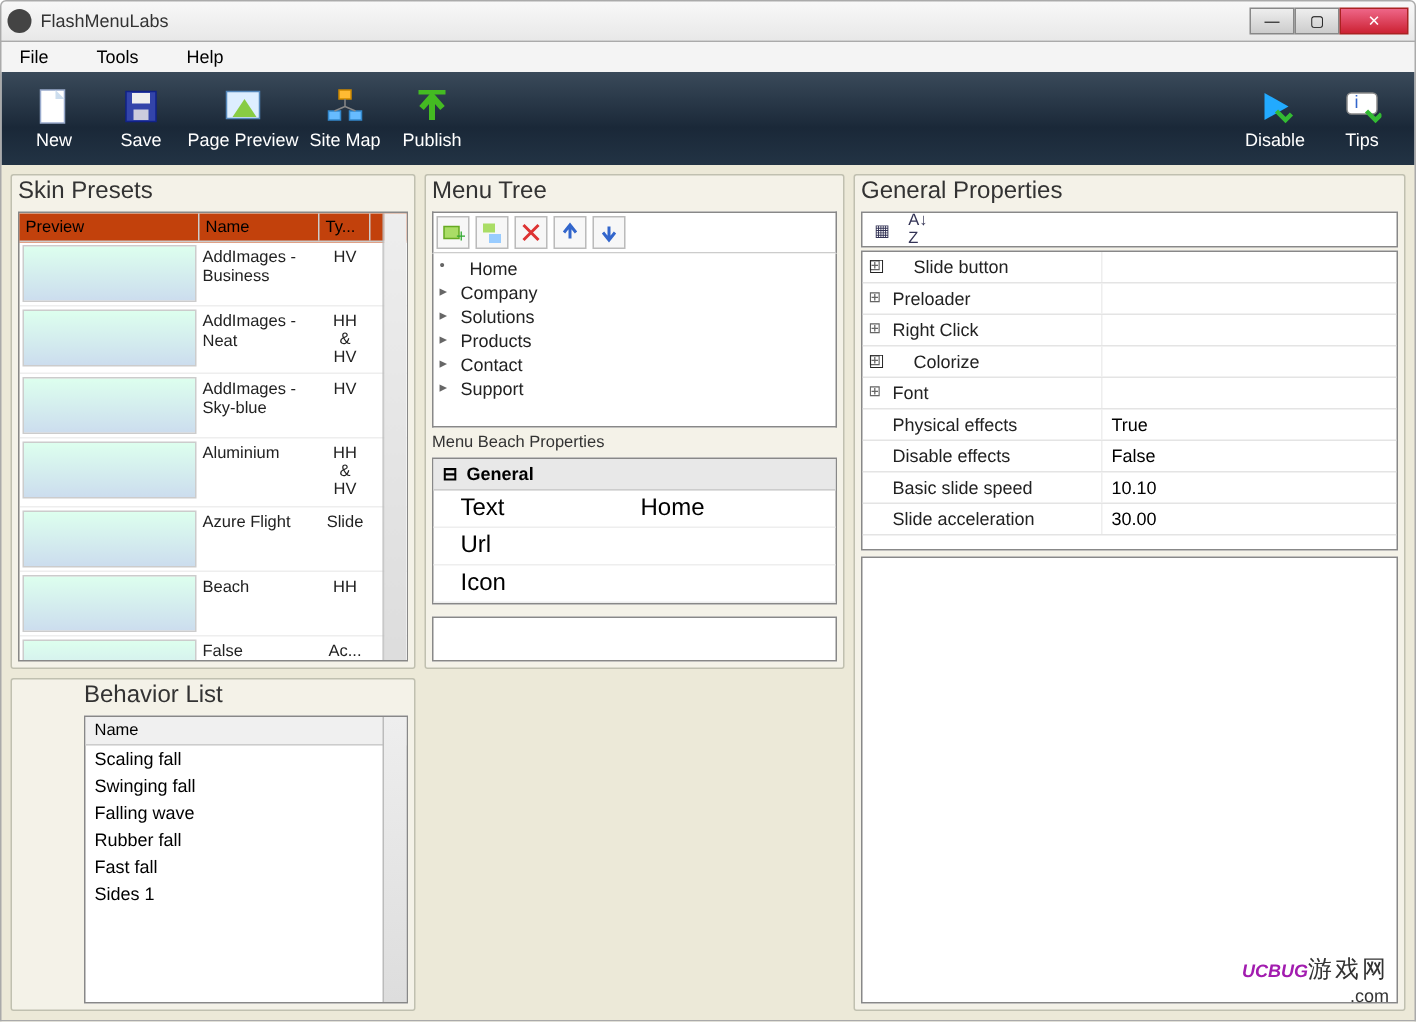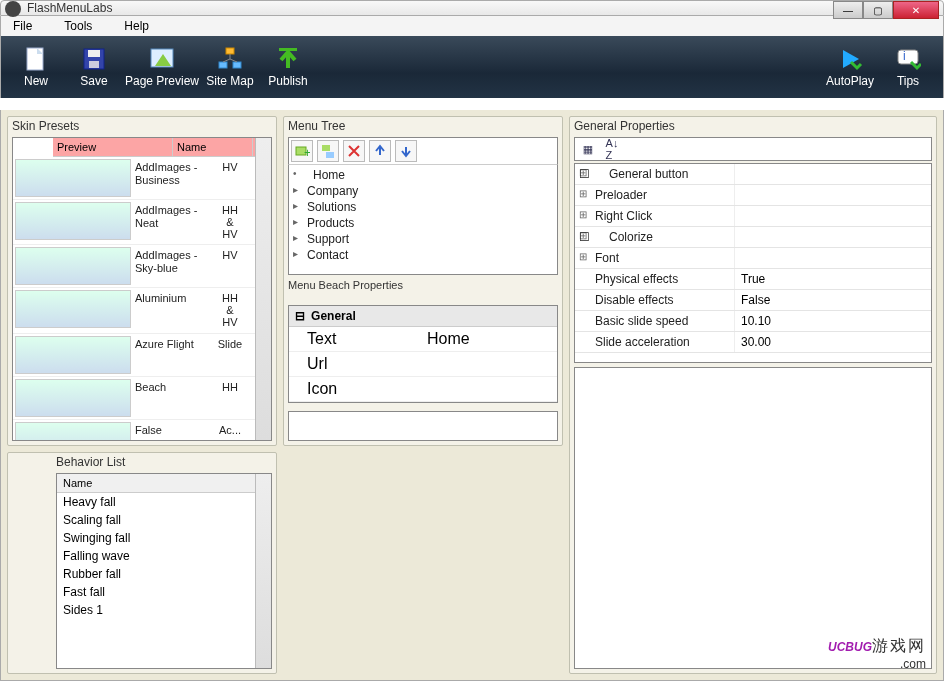--- a/index.html
+++ b/index.html
@@ -1,66 +1,66 @@
 <!DOCTYPE html>
 <html><head>
 <meta charset="utf-8">
 <style>
 * { box-sizing: border-box; margin: 0; padding: 0; font-family: "Segoe UI", Tahoma, sans-serif; font-size: 12px; }
 body { background: #fff; width: 944px; height: 681px; overflow: hidden; position: relative; }
 
 
-.titlebar { height: 16px; background: linear-gradient(#f8f8f8,#e8e8e8); border: 1px solid #aaa; border-radius: 4px 4px 0 0; display: flex; padding: 0 4px; }
+.titlebar { height: 28px; background: linear-gradient(#f8f8f8,#e8e8e8); border: 1px solid #aaa; border-radius: 4px 4px 0 0; display: flex; align-items: center; padding: 0 4px; }
 .titlebar .app-icon { width: 16px; height: 16px; background: #444; border-radius: 50%; margin-right: 6px; display:inline-block; }
 .titlebar .title { font-size: 12px; color: #333; flex: 1; }
 .win-btns { display: flex; gap: 0; }
 .win-btn { width: 30px; height: 18px; border: 1px solid #888; background: linear-gradient(#eee,#ccc); display:flex; align-items:center; justify-content:center; font-size:10px; }
 .win-btn.close { width: 46px; background: linear-gradient(#e68,#c23); color:#fff; border-color:#a22; }
 
 
 .menubar { height: 20px; border-left:1px solid #aaa; border-right:1px solid #aaa; background:#f4f4f4; display:flex; align-items:center; padding: 0 4px; gap:16px; }
 .menubar .mi { padding: 2px 8px; }
 
 
 .toolbar { height: 62px; background: linear-gradient(#3a4a5a,#1a2838 60%,#223344); border-left:1px solid #aaa; border-right:1px solid #aaa; display:flex; align-items:center; padding: 4px 6px; color:#fff; }
 .toolbar .tbtn { width: 58px; height: 54px; display:flex; flex-direction:column; align-items:center; justify-content:center; gap:2px; font-size:11px; border-radius:3px; }
 .toolbar .spacer { flex:1; }
 .ticon { width:26px; height:26px; display:flex; align-items:center; justify-content:center; }
 
 
 .client { position:absolute; top:110px; left:0; right:0; bottom:0; border:1px solid #aaa; border-top:none; background:#ece9d8; padding:6px; display:grid; grid-template-columns: 270px 280px 1fr; grid-template-rows: 330px 1fr; gap:6px; }
 .panel { background:#f4f2e8; border:1px solid #c0c0b0; border-radius:2px; display:flex; flex-direction:column; }
-.panel > .ptitle { font-size:12px; padding:2px 4px; color:#333; }
+.panel > .ptitle { font-size:16px; padding:2px 4px; color:#333; }
 .panel > .pbody { flex:1; margin:2px 4px 4px 4px; background:#fff; border:1px solid #888; overflow:auto; position:relative; }
 
 .skin-panel { grid-column:1; grid-row:1; }
 .tree-panel { grid-column:2; grid-row:1; display:flex; flex-direction:column; }
 .genprops-panel { grid-column:3; grid-row:1 / span 2; }
 .behavior-panel { grid-column:1; grid-row:2;padding-left:44px; }
 
 
-.skin-head { display:grid; grid-template-columns: 120px 80px 34px; background:#fca5a5; border-bottom:1px solid #ccc; position:sticky; top:0;margin-left:40px; }
+.skin-head { display:grid; grid-template-columns: 120px 80px 34px; background:#c2410c; border-bottom:1px solid #ccc; position:sticky; top:0; }
 .skin-head div { padding:3px 4px; border-right:1px solid #ccc; font-size:11px; }
 .skin-row { display:grid; grid-template-columns: 120px 80px 34px; border-bottom:1px solid #eee; }
 .skin-row .thumb { height:38px; background:linear-gradient(#dfe,#cde); border:1px solid #ccc; margin:2px; }
 .skin-row .nm { padding:4px 2px; font-size:11px; color:#222; line-height:1.15; }
 .skin-row .ty { padding:4px 2px; font-size:11px; color:#222; text-align:center; line-height:1.1; }
 
 
 .tree-tools { height:28px; display:flex; align-items:center; gap:4px; padding:2px; border-bottom:1px solid #ccc; margin:2px 4px 0 4px; background:#fff; border:1px solid #888; border-bottom:1px solid #ccc; }
 .ttool { width:22px; height:22px; border:1px solid #bbb; background:#f7f7f7; display:flex; align-items:center; justify-content:center; font-size:12px; }
 .tree-list { flex:1; margin:0 4px 2px 4px; background:#fff; border:1px solid #888; border-top:none; overflow:auto; padding:2px 4px; }
 .tnode { padding:1px 0 1px 14px; font-size:12px; color:#222; position:relative; }
 .tnode::before { content:"▸"; position:absolute; left:0; font-size:10px; color:#666; }
 .tnode.sel::before { content:"•"; }
 .tnode.sel { background:#fff; }
 .tnode:first-child { padding-left:20px; }
 
 
-.mip { margin:12px 4px 4px 4px; border:1px solid #888; background:#fff; }
+.mip { margin:2px 4px 4px 4px; border:1px solid #888; background:#fff; }
 .mip-title { font-size:11px; padding:2px 4px; color:#333; }
 .mip-head { background:#e8e8e8; padding:3px 20px; font-weight:bold; font-size:12px; border-bottom:1px solid #ccc; }
 .mip-row { display:grid; grid-template-columns: 120px 1fr; border-bottom:1px solid #eee; }
 .mip-row div { padding:3px 18px; font-size:16px; }
 .mip-desc { height:30px; margin:4px 4px 4px 4px; border:1px solid #888; background:#fff; }
 
 
 .gp-tools { height:24px; margin:2px 4px 0 4px; border:1px solid #888; background:#fff; display:flex; align-items:center; gap:6px; padding:0 4px; }
 .gp-tool { width:18px; height:18px; display:flex; align-items:center; justify-content:center; font-size:11px; color:#335; }
 .gp-grid { margin:2px 4px 4px 4px; border:1px solid #888; background:#fff; overflow:auto; height:200px; }
@@ -154,21 +154,21 @@
     <span>Publish</span>
   </div>
   <div class="spacer"></div>
   <div class="tbtn">
     <span class="ticon">
         <svg width="26" height="26">
           <path d="M6 4 L22 13 L6 22 Z" fill="#2af"></path>
           <path d="M14 16 L20 22 L24 18" stroke="#3b3" stroke-width="3" fill="none"></path>
         </svg>
       </span>
-    <span>AutoPlay</span>
+    <span>Disable</span>
   </div>
   <div class="tbtn">
     <span class="ticon">
         <svg width="26" height="26">
           <rect x="3" y="4" width="20" height="14" rx="3" fill="#fff" stroke="#888"></rect>
           <text x="8" y="14" font-size="10" fill="#36c">i</text>
           <path d="M16 16 L22 22 L26 18" stroke="#3b3" stroke-width="3" fill="none"></path>
         </svg>
       </span>
     <span>Tips</span>
@@ -255,22 +255,22 @@
           <svg width="16" height="16">
             <path d="M8 4 L8 12 M4 8 L8 13 L12 8" stroke="#36c" stroke-width="2" fill="none"></path>
           </svg>
         </div>
     </div>
     <div class="tree-list" id="tree-nodes" style="height:110px">
         <div class="tnode sel">Home</div>
         <div class="tnode">Company</div>
         <div class="tnode">Solutions</div>
         <div class="tnode">Products</div>
+        <div class="tnode">Contact</div>
         <div class="tnode">Support</div>
-        <div class="tnode">Contact</div>
       </div>
 
     <div class="mip-title">Menu Beach Properties</div>
     <div class="mip">
       <div class="mip-head"><span style="margin-left:-14px;margin-right:6px">⊟</span><span>General</span></div>
       <div id="mip-rows">
           <div class="mip-row">
             <div>Text</div>
             <div>Home</div>
           </div>
@@ -288,21 +288,21 @@
   </div>
 
   <div class="panel genprops-panel">
     <div class="ptitle">General Properties</div>
     <div class="gp-tools">
       <div class="gp-tool">▦</div>
       <div class="gp-tool">A↓<br>Z</div>
     </div>
     <div class="gp-grid" id="gp-rows">
         <div class="gp-row">
-          <div class="k exp chk">General button</div>
+          <div class="k exp chk">Slide button</div>
           <div class="v"></div>
         </div>
         <div class="gp-row">
           <div class="k exp">Preloader</div>
           <div class="v"></div>
         </div>
         <div class="gp-row">
           <div class="k exp">Right Click</div>
           <div class="v"></div>
         </div>
@@ -332,21 +332,20 @@
         </div>
       </div>
     <div class="gp-desc"></div>
   </div>
 
   <div class="panel behavior-panel">
     <div class="ptitle">Behavior List</div>
     <div class="pbody">
       <div class="blist-head">Name</div>
       <div id="beh-rows">
-          <div class="blist-item">Heavy fall</div>
           <div class="blist-item">Scaling fall</div>
           <div class="blist-item">Swinging fall</div>
           <div class="blist-item">Falling wave</div>
           <div class="blist-item">Rubber fall</div>
           <div class="blist-item">Fast fall</div>
           <div class="blist-item">Sides 1</div>
         </div>
       <div class="scrollhint"></div>
     </div>
   </div>

